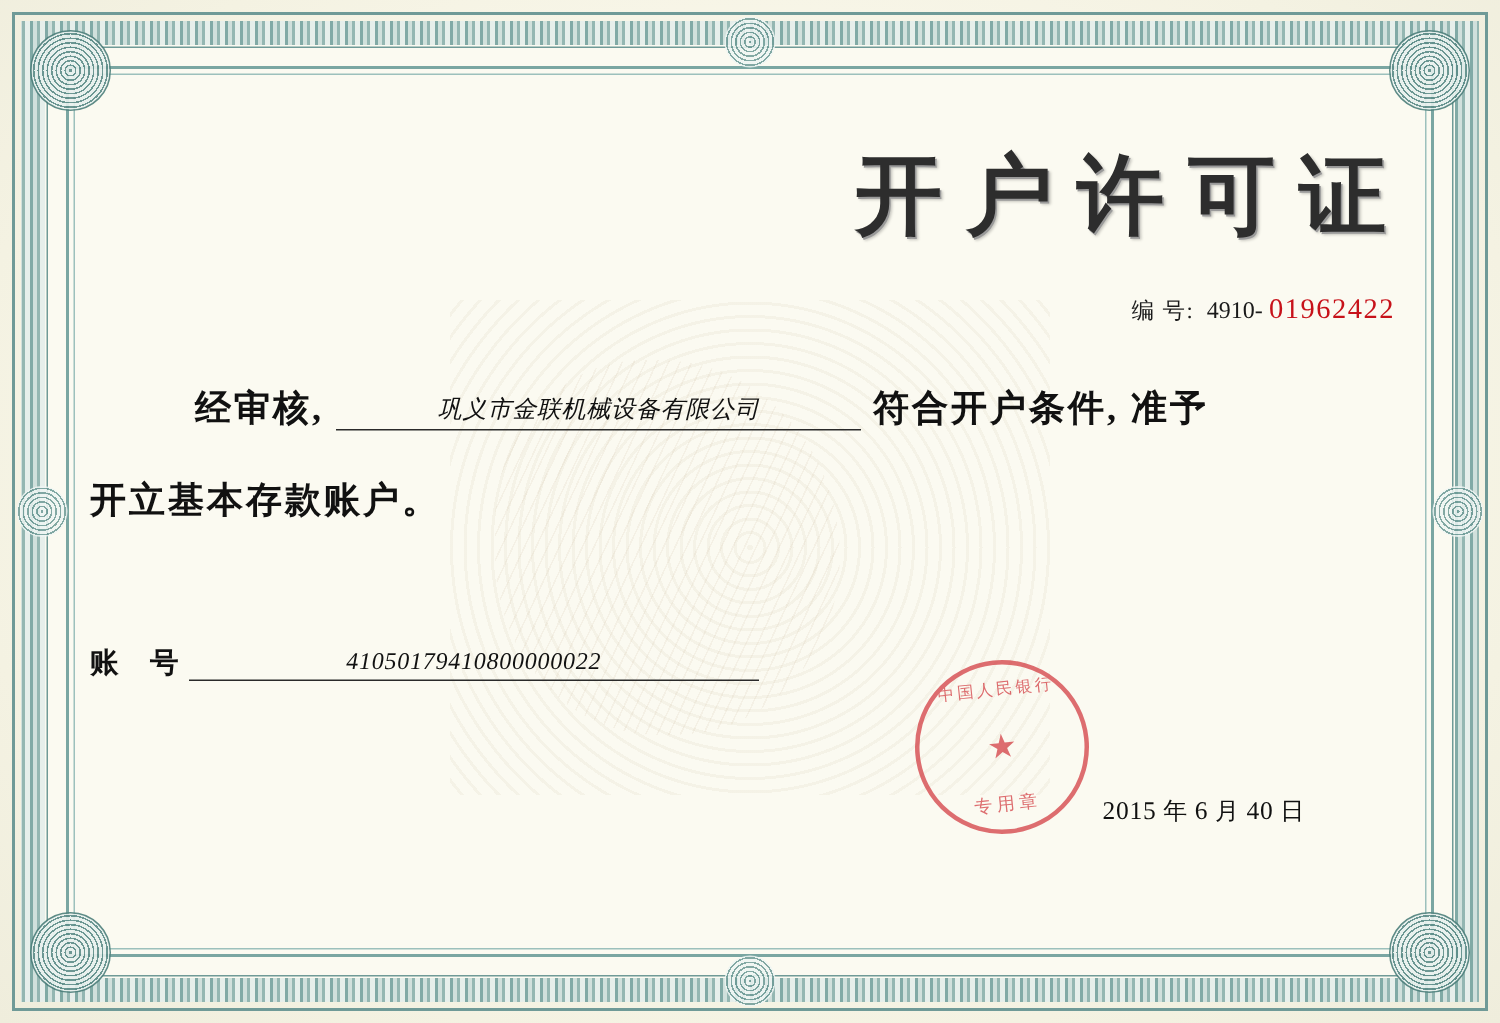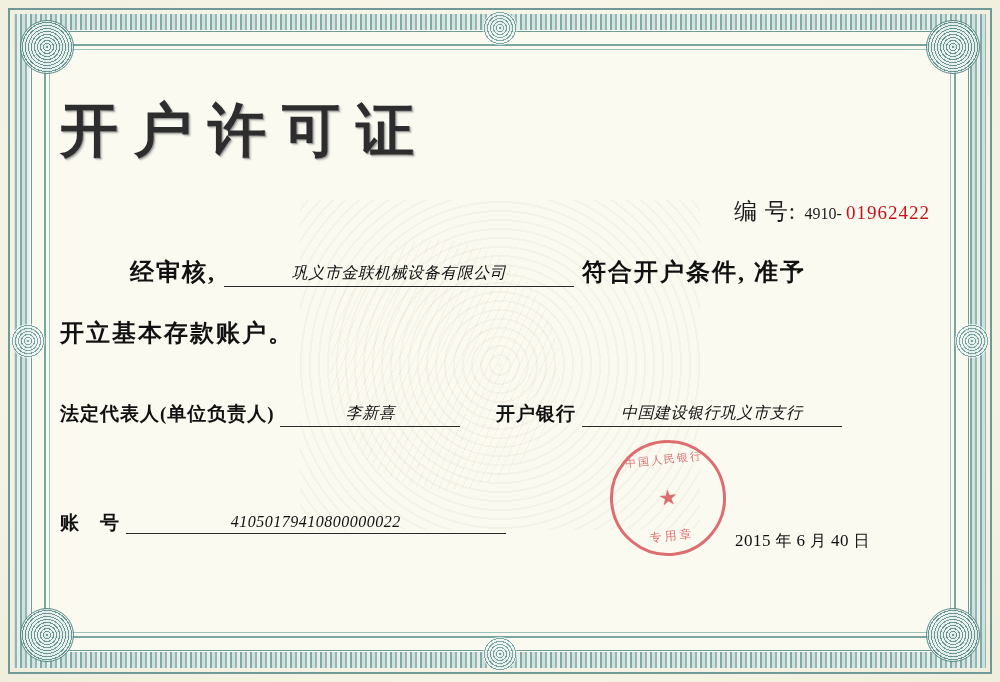--- a/index.html
+++ b/index.html
@@ -142,21 +142,21 @@
   
   .content {
     position: absolute;
     left: 60px;
     top: 58px;
     right: 60px;
     bottom: 58px;
   }
 
   .doc-title {
-    text-align: left;
+    text-align: right;
     font-family: "DejaVu Serif", serif;
     font-size: 58px;
     font-weight: bold;
     letter-spacing: 16px;
     color: #2d2d2d;
     margin-top: 34px;
     text-shadow: 1px 1px 0 #9a9a9a, 2px 2px 2px rgba(0,0,0,0.22);
   }
 
   .row-approval {
@@ -182,21 +182,21 @@
     margin-left: 8px;
     letter-spacing: 0.5px;
   }
   .approval-right {
     position: absolute;
     right: 10px;
     top: 0;
     white-space: nowrap;
   }
   .serial-label {
-    font-size: 23px;
+    font-size: 15px;
     letter-spacing: 1px;
   }
   .serial-prefix {
     font-family: "Liberation Serif", serif;
     font-size: 16px;
     margin-left: 4px;
   }
   .serial-number {
     font-family: "Liberation Serif", serif;
     font-size: 19px;
@@ -361,27 +361,20 @@
 
     <div class="body-line">
       <span class="indent"></span>
       <span>经审核,</span>
       <span class="fill-blank blank-company">巩义市金联机械设备有限公司</span>
       <span>符合开户条件, 准予</span>
     </div>
 
     <div class="body-line2">开立基本存款账户。</div>
 
-    <div class="row-rep">
-      <span>法定代表人(单位负责人)</span>
-      <span class="fill-blank blank-rep">李新喜</span>
-      <span class="gap-lg"></span>
-      <span>开户银行</span>
-      <span class="fill-blank blank-bank">中国建设银行巩义市支行</span>
-    </div>
 
     <div class="row-account">
       <span>账　号</span>
       <span class="fill-blank blank-account">41050179410800000022</span>
     </div>
 
     <div class="issuer-block">
       <div class="issuer-date">
         <span class="num">2015</span>
         <span>年</span>

